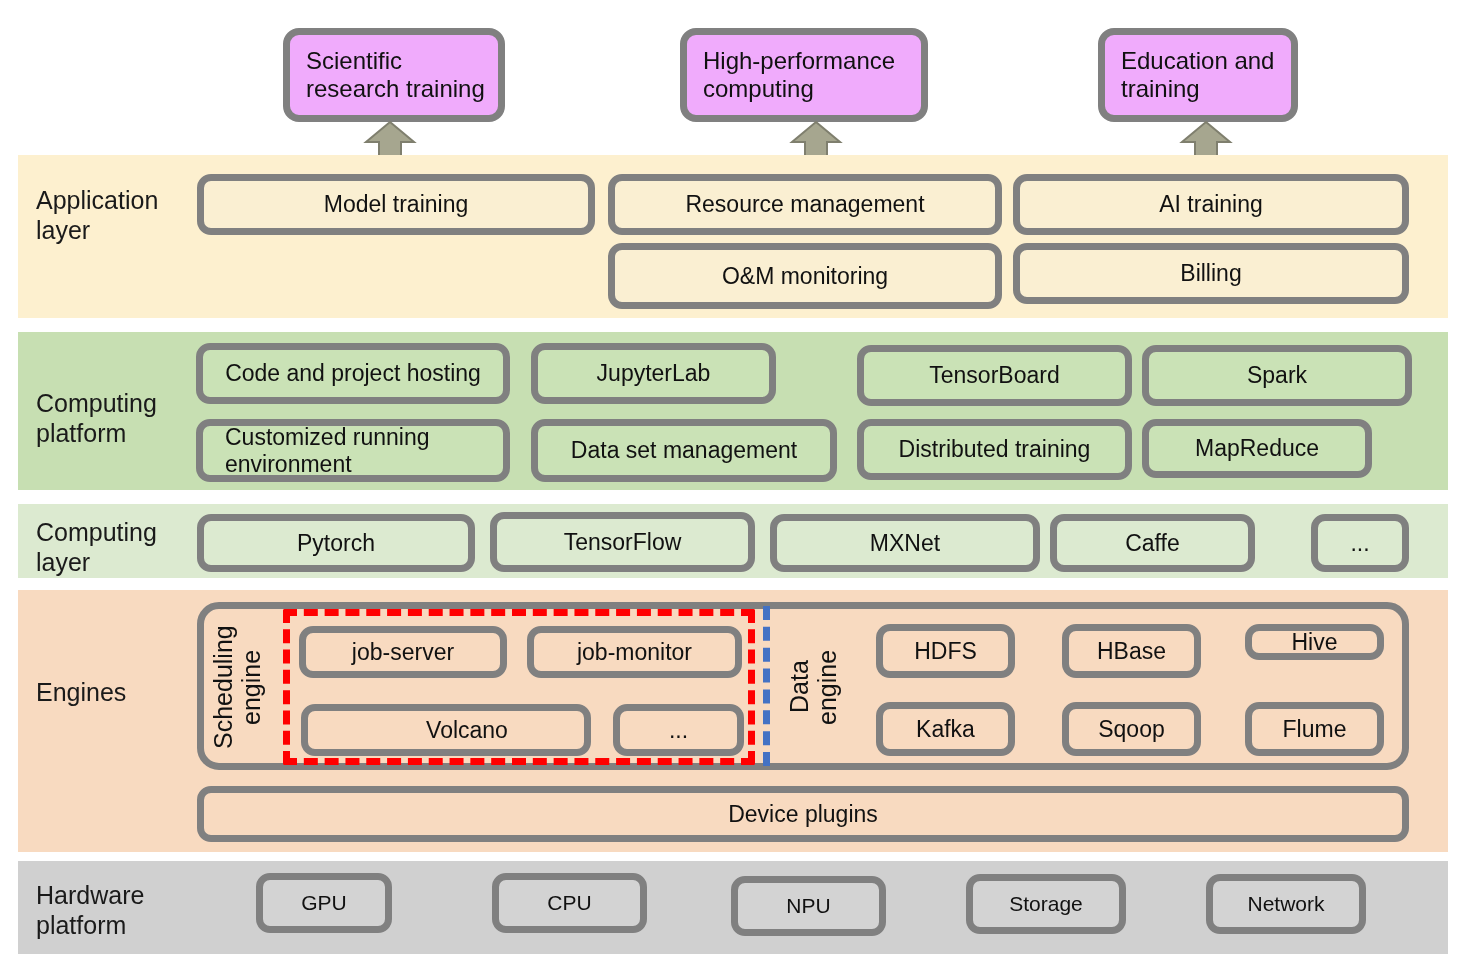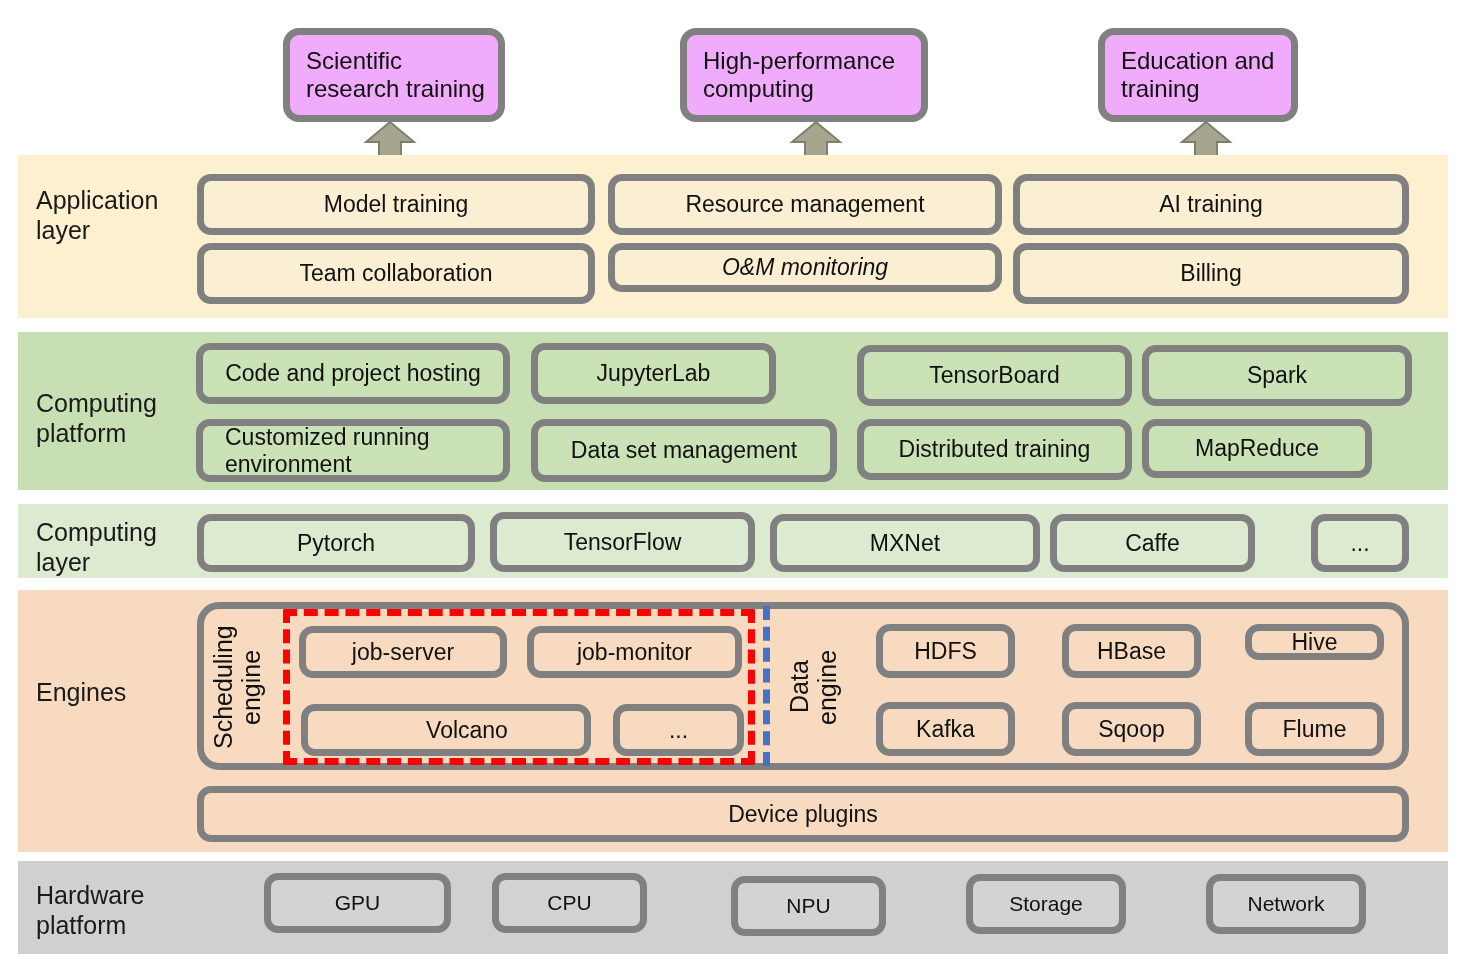--- a/index.html
+++ b/index.html
@@ -130,24 +130,21 @@
   <div class="node fill-app" style="left:197px; top:174px; width:398px; height:61px;">
     <span>Model training</span>
   </div>
   <div class="node fill-app" style="left:608px; top:174px; width:394px; height:61px;">
     <span>Resource management</span>
   </div>
   <div class="node fill-app" style="left:1013px; top:174px; width:396px; height:61px;">
     <span>AI training</span>
   </div>
 
-  <div class="node fill-app" style="left:197px; top:243px; width:398px; height:61px;">
-    <span>Team collaboration</span>
-  </div>
-  <div class="node fill-app" style="left:608px; top:243px; width:394px; height:49px;font-style:italic;">
+  <div class="node fill-app" style="left:608px; top:243px; width:394px; height:66px;">
     <span>O&amp;M monitoring</span>
   </div>
   <div class="node fill-app" style="left:1013px; top:243px; width:396px; height:61px;">
     <span>Billing</span>
   </div>
 
   <div class="band band-cplat" style="left:18px; top:332px; width:1430px; height:158px;"></div>
   <div class="band-label" style="left:36px; top:388px; width:170px;">Computing
 platform</div>
 
@@ -244,21 +241,21 @@
   </div>
 
   <div class="node fill-eng" style="left:197px; top:786px; width:1212px; height:56px;">
     <span>Device plugins</span>
   </div>
 
   <div class="band band-hw" style="left:18px; top:861px; width:1430px; height:93px;"></div>
   <div class="band-label" style="left:36px; top:880px; width:180px;">Hardware
 platform</div>
 
-  <div class="node fill-hw small" style="left:256px; top:873px; width:187px; height:60px;margin-left:8px;">
+  <div class="node fill-hw small" style="left:256px; top:873px; width:136px; height:60px;">
     <span>GPU</span>
   </div>
   <div class="node fill-hw small" style="left:492px; top:873px; width:155px; height:60px;">
     <span>CPU</span>
   </div>
   <div class="node fill-hw small" style="left:731px; top:876px; width:155px; height:60px;">
     <span>NPU</span>
   </div>
   <div class="node fill-hw small" style="left:966px; top:874px; width:160px; height:60px;">
     <span>Storage</span>

